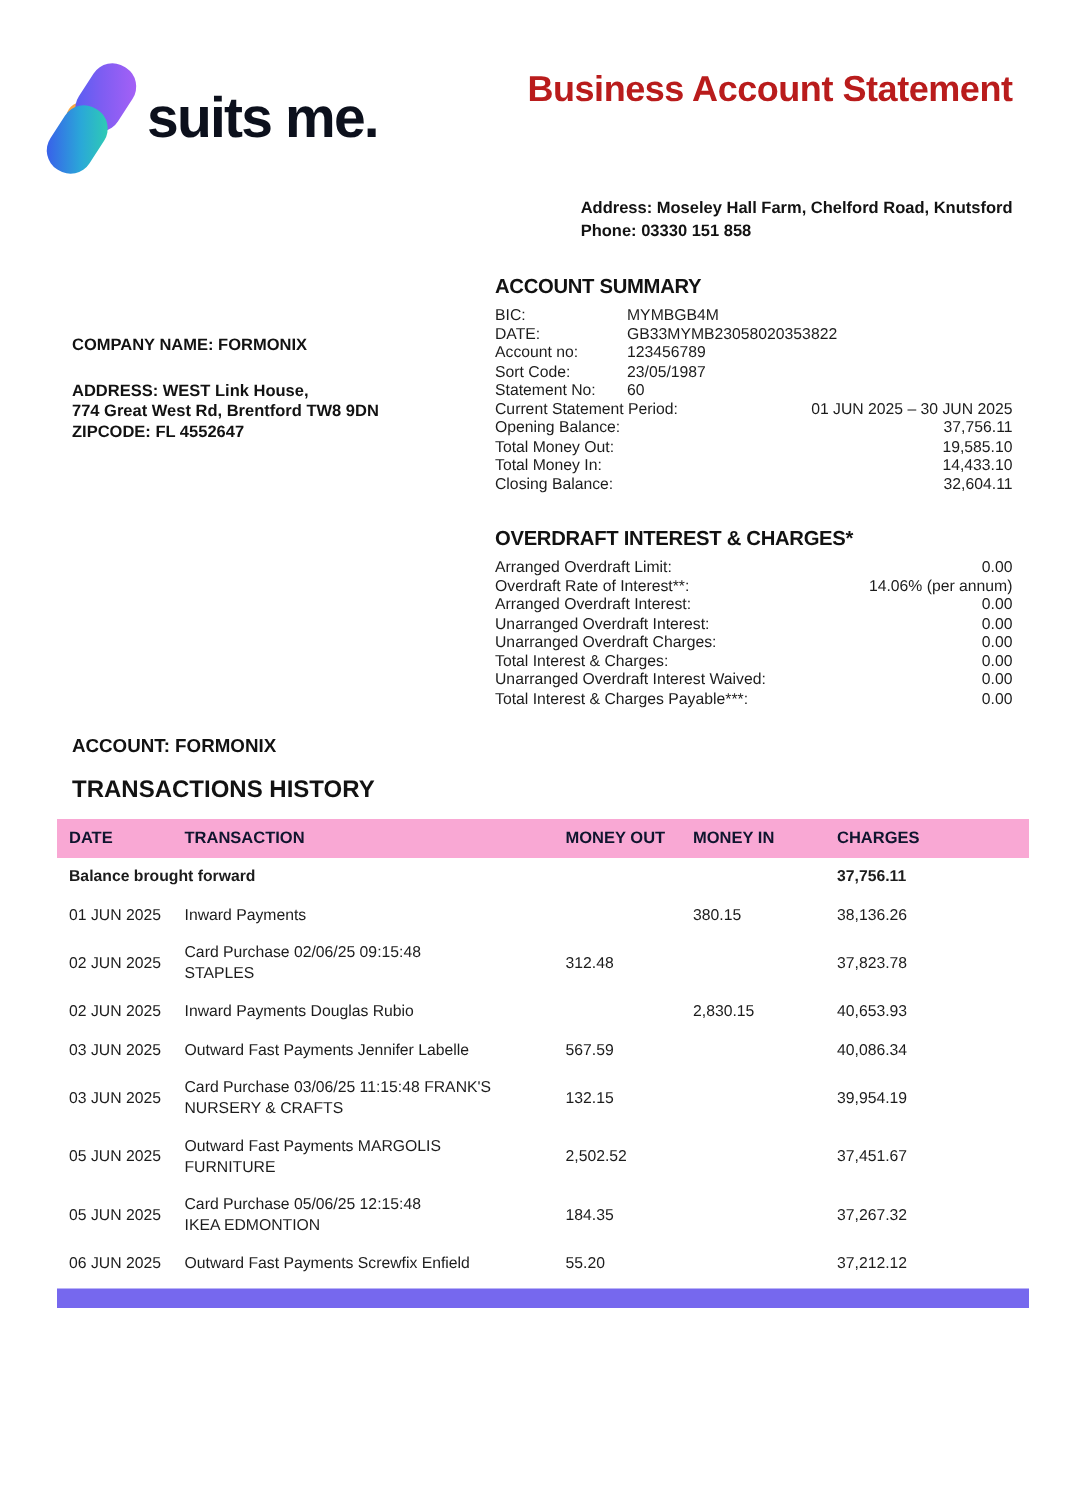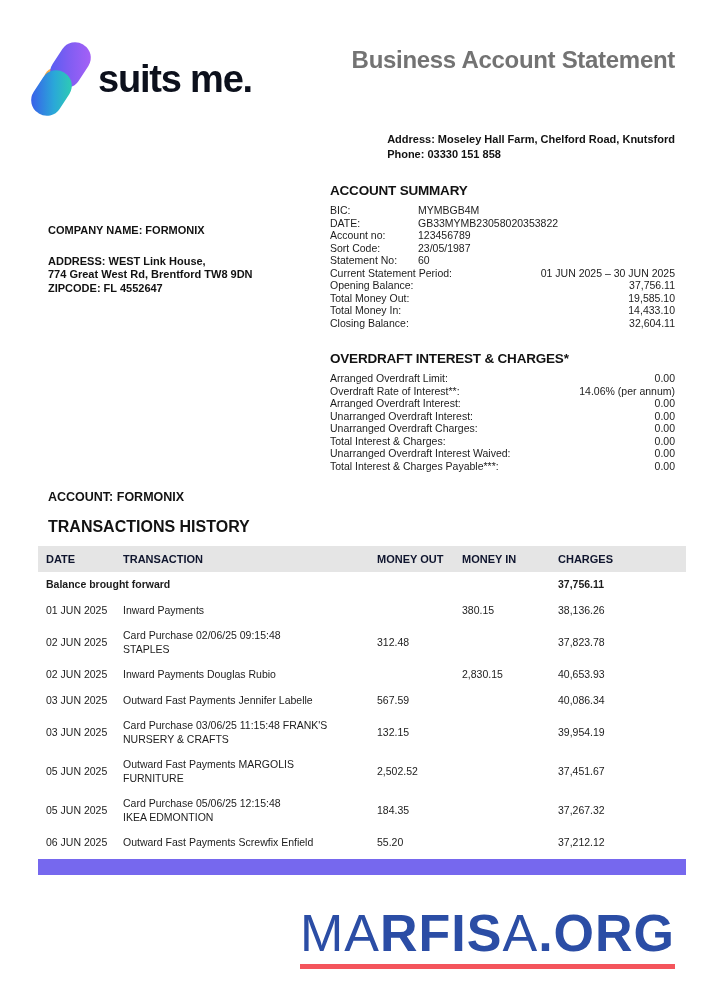--- a/index.html
+++ b/index.html
@@ -1,38 +1,38 @@
 <!DOCTYPE html>
 <html><head>
 <meta charset="utf-8">
 <style>
   html,body { margin:0; padding:0; background:#ffffff; }
   .page {
-    position:relative; width:720px; height:1000px; background:#ffffff;
+    position:relative; width:720px; height:872px; background:#ffffff;
     font-family:"Liberation Sans", sans-serif; color:#1a1a1a; overflow:hidden;
   }
 
   
   .logo { position:absolute; left:33px; top:42px; display:flex; align-items:center; gap:7px; }
   .logo-icon { position:relative; width:58px; height:74px; }
   .logo-dot {
     position:absolute; left:11px; top:26px; width:22px; height:22px; border-radius:50%;
     background:radial-gradient(circle at 35% 35%, #fcb441, #f2813c); z-index:1;
   }
   .leaf { position:absolute; width:31px; height:48px; border-radius:15px; z-index:2; }
   .leaf-top  { left:22px; top:-1px; transform:rotate(33deg);
     background:linear-gradient(to bottom left, #ae61f7 0%, #7e5df2 55%, #4d5ef2 100%); }
   .leaf-bottom { left:3px; top:27px; transform:rotate(33deg);
     background:linear-gradient(to top right, #3c4fee 0%, #2aa8d8 55%, #30d6a8 100%); }
   .wordmark { font-size:38px; font-weight:600; letter-spacing:-1.2px; color:#0c101c; }
 
   
   .doc-title {
     position:absolute; top:46px; right:45px; text-align:right;
-    font-size:24px; font-weight:700; letter-spacing:-0.3px; color:#737373;
+    font-size:24px; font-weight:700; letter-spacing:-0.3px; color:#b91c1c;
   }
   .contact {
     position:absolute; top:132px; right:45px; text-align:left;
     font-size:11px; font-weight:700; color:#121212; line-height:15px;
   }
 
   
   .company {
     position:absolute; left:48px; top:224px;
     font-size:11px; font-weight:700; line-height:13.5px; color:#121212;
@@ -51,21 +51,21 @@
 
   
   .account-line { position:absolute; left:48px; top:490px; font-size:12.5px; font-weight:700; color:#121212; }
   .tx-title     { position:absolute; left:48px; top:518px; font-size:16px;  font-weight:700; color:#121212; }
 
   .tx-table { position:absolute; left:38px; top:546px; width:648px; }
   .tx-grid {
     display:grid; grid-template-columns:77px 254px 85px 96px 117px;
     padding-left:8px; padding-right:11px; box-sizing:border-box; align-items:center;
   }
-  .tx-header { background:#e5e5e5; height:26px; font-size:11px; font-weight:700; color:#0f152e; }
+  .tx-header { background:#f9a8d4; height:26px; font-size:11px; font-weight:700; color:#0f152e; }
   .tx-row { font-size:10.5px; line-height:13.5px; padding-top:6px; padding-bottom:6px; color:#1c1c1c; }
   .col-r { text-align:left; }
   .bbf-label { grid-column:1 / 3; font-weight:700; }
   .bbf .col-r { font-weight:700; }
   .desc2:empty { display:none; }
   .tx-bottom-bar { height:16px; background:#7668ee; margin-top:3px; }
 
   
   .footer { position:absolute; left:300px; top:904px; }
   .site {

